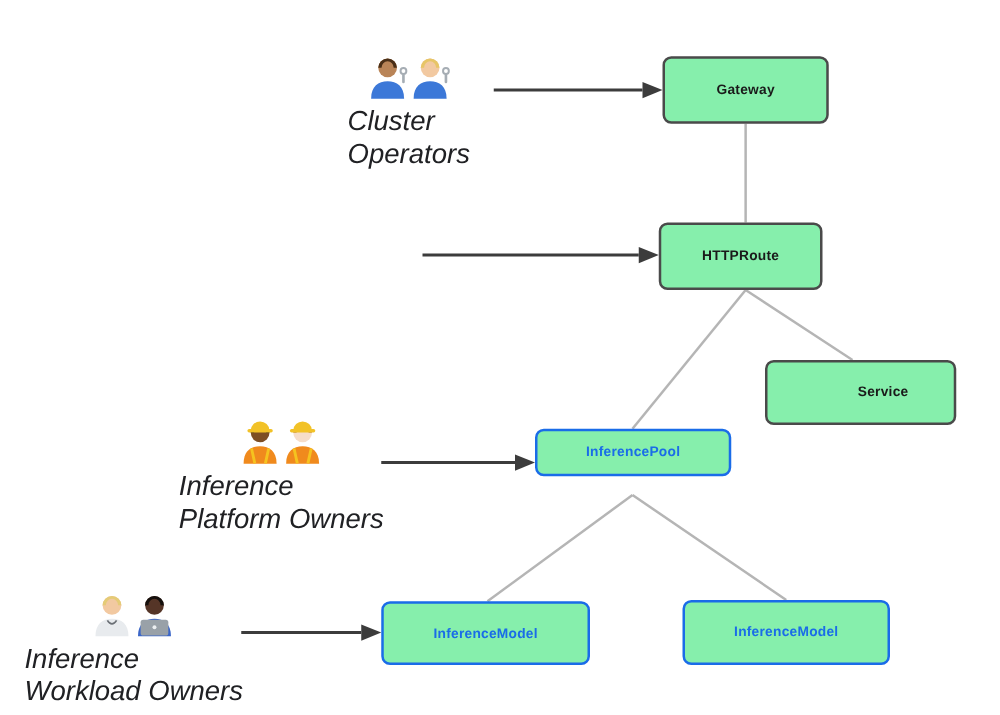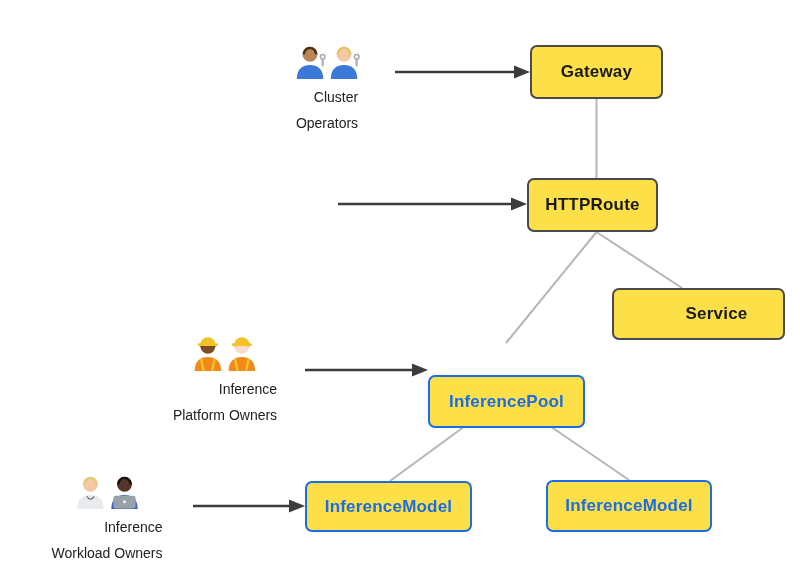--- a/index.html
+++ b/index.html
@@ -3,36 +3,36 @@
 <meta charset="utf-8">
 <style>
   html,body { margin:0; padding:0; background:#ffffff; }
   .canvas {
     position:relative; width:800px; height:572px; background:#ffffff;
     font-family:"Liberation Sans", sans-serif; overflow:hidden;
   }
   #connectors { position:absolute; left:0; top:0; pointer-events:none; }
 
   .node {
-    position:absolute; box-sizing:border-box; background:#fde047;
+    position:absolute; box-sizing:border-box; background:#86efac;
     border:2px solid #4a4a4a; border-radius:7px;
     display:flex; align-items:center; justify-content:center;
-    font-size:17px; font-weight:700; color:#1a1a1a; letter-spacing:.2px;
+    font-size:11px; font-weight:700; color:#1a1a1a; letter-spacing:.2px;
   }
   .node.blue { border-color:#1a6ce8; color:#1a6ce8; }
 
   .persona {
     position:absolute; display:flex; flex-direction:column; align-items:center;
     transform:translateX(-50%);
   }
   .persona .pair { display:flex; align-items:flex-end; }
   .persona .pair svg { width:38px; height:40px; margin:0 -2px; }
   .persona .label {
-    margin-top:3px; font-size:14px; line-height:26px; color:#202124;
-    text-align:right; white-space:pre-line;
+    margin-top:3px; font-size:22px; line-height:26px; color:#202124;
+    text-align:left; white-space:pre-line;font-style:italic;
   }
   .defs-holder { position:absolute; width:0; height:0; overflow:hidden; }
 </style>
 </head>
 <body>
 
 <svg class="defs-holder" aria-hidden="true">
   <defs>
     <symbol id="sym-person" viewBox="0 0 36 36">
       <path d="M5.5,35 C5.5,25.5 11,21.8 18,21.8 C25,21.8 30.5,25.5 30.5,35 Z" fill="var(--shirt,#888)"></path>
@@ -133,25 +133,25 @@
   </div>
 
   <div class="node" style="left:530px; top:45px; width:133px; height:54px;">
     <span>Gateway</span>
   </div>
 
   <div class="node" style="left:527px; top:178px; width:131px; height:54px;">
     <span>HTTPRoute</span>
   </div>
 
-  <div class="node" style="left:612px; top:288px; width:173px; height:52px;padding-left:36px;">
+  <div class="node" style="left:612px; top:288px; width:153px; height:52px;padding-left:36px;">
     <span>Service</span>
   </div>
 
-  <div class="node blue" style="left:428px; top:343px; width:157px; height:53px;margin-top:32px;">
+  <div class="node blue" style="left:428px; top:343px; width:157px; height:38px;">
     <span>InferencePool</span>
   </div>
 
   <div class="node blue" style="left:305px; top:481px; width:167px; height:51px;">
     <span>InferenceModel</span>
   </div>
 
   <div class="node blue" style="left:546px; top:480px; width:166px; height:52px;">
     <span>InferenceModel</span>
   </div>

